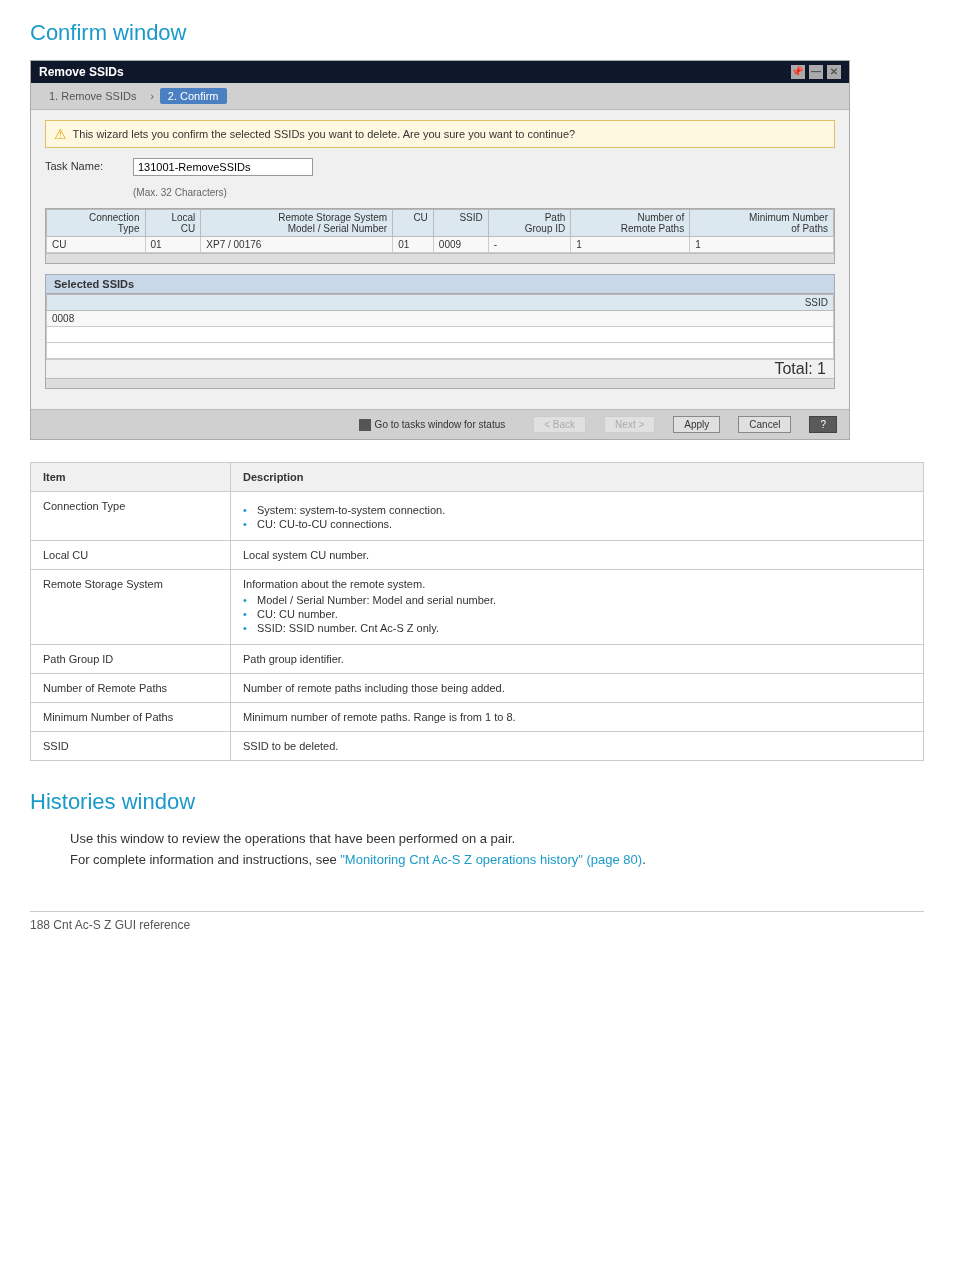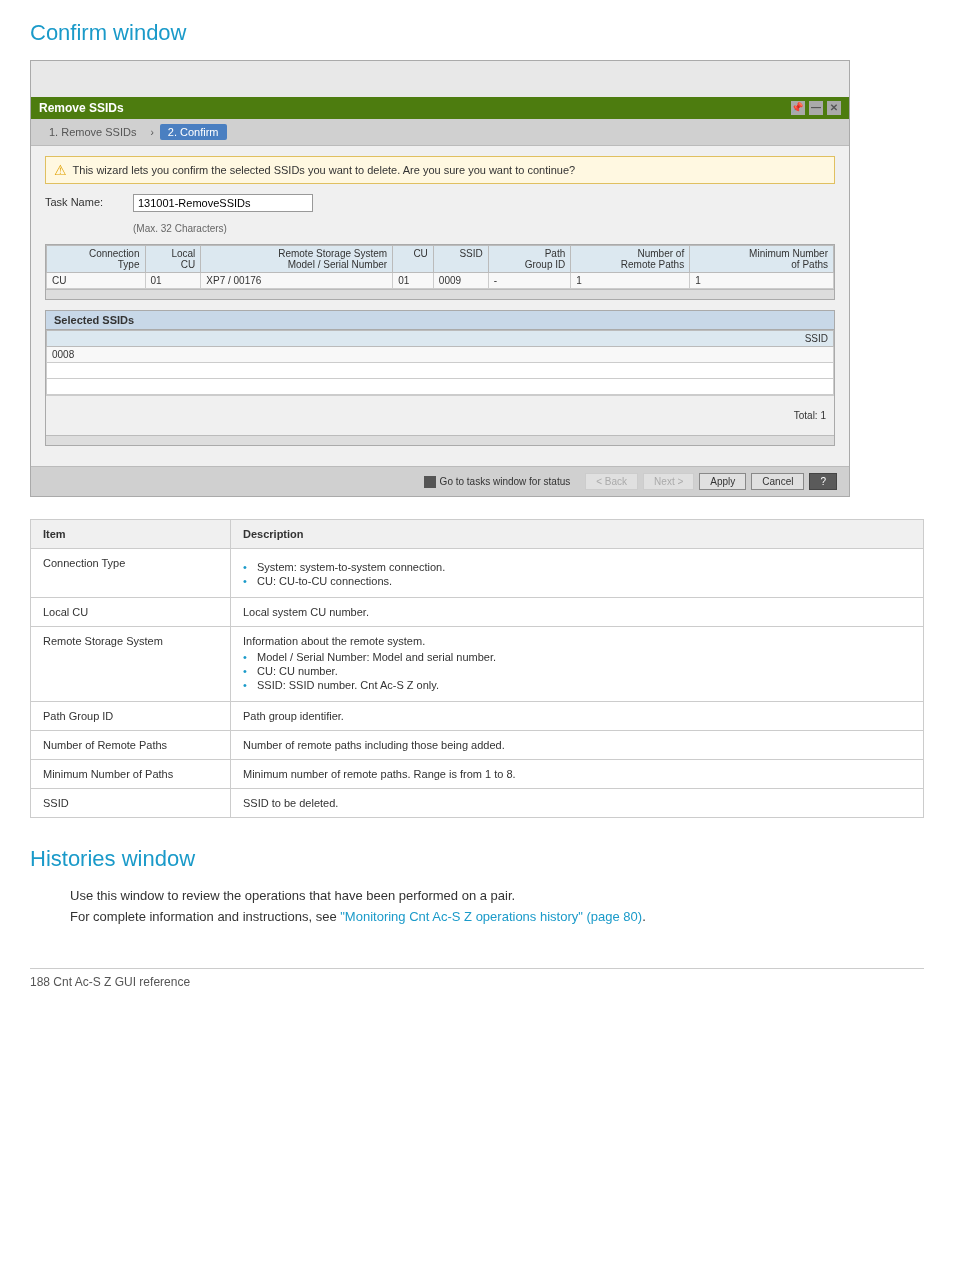--- a/index.html
+++ b/index.html
@@ -23,29 +23,28 @@
 
     
     .window-container {
       border: 1px solid #aaa;
       background: #e8e8e8;
       margin-bottom: 22px;
       width: 820px;
     }
 
     .window-titlebar {
-      background: #4d7c0f;
+      background: #0f172a;
       color: #fff;
       font-size: 12px;
       font-weight: bold;
       padding: 4px 8px;
       display: flex;
       justify-content: space-between;
       align-items: center;
-      margin-top: 36px;
     }
 
     .window-titlebar-controls {
       display: flex;
       gap: 4px;
     }
 
     .window-titlebar-controls span {
       width: 14px;
       height: 14px;
@@ -175,21 +174,21 @@
     .data-table tr.data-row td {
       background: #f8f8f8;
     }
 
     .window-footer {
       background: #d0d0d0;
       padding: 6px 12px;
       display: flex;
       justify-content: flex-end;
       align-items: center;
-      gap: 5px;
+      gap: 18px;
       border-top: 1px solid #bbb;
     }
 
     .goto-tasks {
       display: flex;
       align-items: center;
       gap: 4px;
       font-size: 10px;
       margin-right: 10px;
     }
@@ -379,21 +378,21 @@
             <td>0008</td>
           </tr>
           <tr>
             <td style="height:16px"></td>
           </tr>
           <tr>
             <td style="height:16px"></td>
           </tr>
         </tbody>
       </table>
-      <div style="text-align:right; font-size:10px; padding: 14px 8px; color:#333; background:#f0f0f0; border-top:1px solid #ccc;">Total: 1</div>
+      <div style="text-align:right; font-size:16px; padding: 0 8px; color:#333; background:#f0f0f0; border-top:1px solid #ccc;">Total: 1</div>
       <div class="horizontal-scrollbar"></div>
     </div>
 
   </div>
 
   <div class="window-footer">
     <div class="goto-tasks">
       <span class="goto-tasks-checkbox"></span>
       <span>Go to tasks window for status</span>
     </div>

